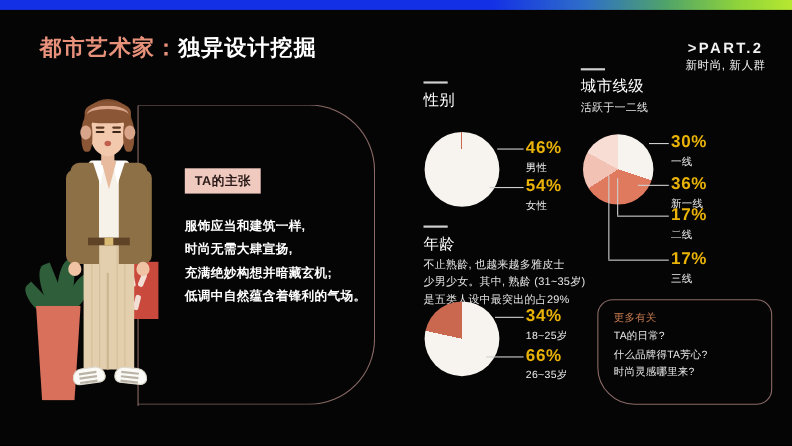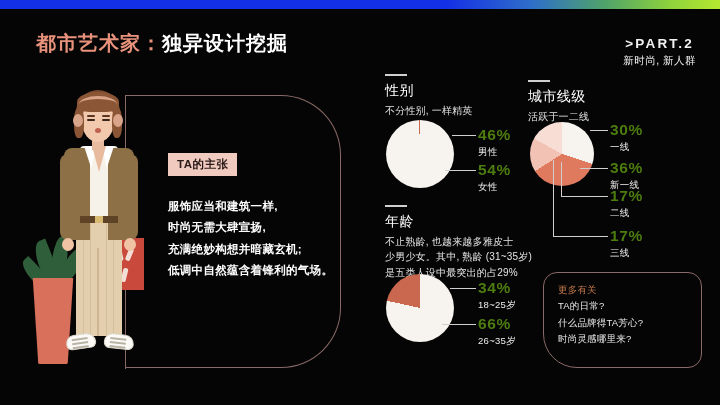--- a/index.html
+++ b/index.html
@@ -86,21 +86,21 @@
   .shoe i{position:absolute;left:5px;top:3px;width:16px;height:1.5px;background:#b9b3a5;box-shadow:0 4px 0 #b9b3a5,0 8px 0 #b9b3a5;}
 
   
   .stat{position:absolute;}
   .rule{width:22px;height:1.5px;background:#cfcfcf;margin-bottom:6px;}
   .s-head{font-size:14px;font-weight:normal;color:#fff;letter-spacing:.4px;}
   .s-sub{font-size:10px;color:#e4e4e4;line-height:1.55;margin-top:3px;letter-spacing:.2px;}
 
   .pie{position:absolute;border-radius:50%;overflow:hidden;}
   .lg{position:absolute;}
-  .lg .pct{font-size:15.5px;font-weight:bold;color:#4d7c0f;letter-spacing:.6px;line-height:1;}
+  .lg .pct{font-size:15.5px;font-weight:bold;color:#eab308;letter-spacing:.6px;line-height:1;}
   .lg .lbl{font-size:9.5px;color:#ededed;margin-top:3px;letter-spacing:.3px;}
   .lead{position:absolute;height:1px;background:#cfcfcf;}
 
   
   .qbox{position:absolute;left:543px;top:272px;width:159px;height:96px;
     border:1px solid #8a6a66;border-radius:14px 14px 14px 34px;box-sizing:border-box;padding:9px 0 16px 14px;}
   .qbox div{font-size:9.5px;line-height:1.72;color:#e9e9e9;letter-spacing:.2px;}
   .qbox .acc{color:#c87a4e;}
 </style>
 </head>
@@ -182,35 +182,34 @@
   <div class="quote">
     <div>服饰应当和建筑一样,</div>
     <div>时尚无需大肆宣扬,</div>
     <div>充满绝妙构想并暗藏玄机;</div>
     <div>低调中自然蕴含着锋利的气场。</div>
   </div>
 
   <div class="stat" style="left:385px;top:74px;width:150px">
     <div class="rule"></div>
     <div class="s-head">性别</div>
-    <div class="s-sub">不分性别, 一样精英</div>
   </div>
   <div class="pie" id="pie-gender" style="left: 386px; top: 120px; width: 68px; height: 68px; background: conic-gradient(rgb(247, 244, 239) 193deg, rgb(247, 244, 239) 358.6deg, rgb(201, 103, 79) 358.6deg, rgb(201, 103, 79) 553deg);"></div>
   <div class="lead" style="left:452px;top:135px;width:24px"></div>
   <div class="lg" style="left:478px;top:127px">
     <div class="pct">46%</div>
     <div class="lbl">男性</div>
   </div>
   <div class="lead" style="left:445px;top:170px;width:31px"></div>
   <div class="lg" style="left:478px;top:162px">
     <div class="pct">54%</div>
     <div class="lbl">女性</div>
   </div>
 
-  <div class="stat" style="left:528px;top:80px;width:160px">
+  <div class="stat" style="left:528px;top:62px;width:160px">
     <div class="rule"></div>
     <div class="s-head">城市线级</div>
     <div class="s-sub">活跃于一二线</div>
   </div>
   <div class="pie" id="pie-city" style="left: 530px; top: 122px; width: 64px; height: 64px; background: conic-gradient(rgb(247, 244, 239) 0deg, rgb(247, 244, 239) 108deg, rgb(224, 122, 95) 108deg, rgb(224, 122, 95) 237.6deg, rgb(242, 195, 180) 237.6deg, rgb(242, 195, 180) 298.8deg, rgb(248, 221, 212) 298.8deg, rgb(248, 221, 212) 360deg);"></div>
   <div class="lead" style="left:590px;top:130px;width:18px"></div>
   <div class="lg" style="left:610px;top:122px">
     <div class="pct">30%</div>
     <div class="lbl">一线</div>
   </div>

